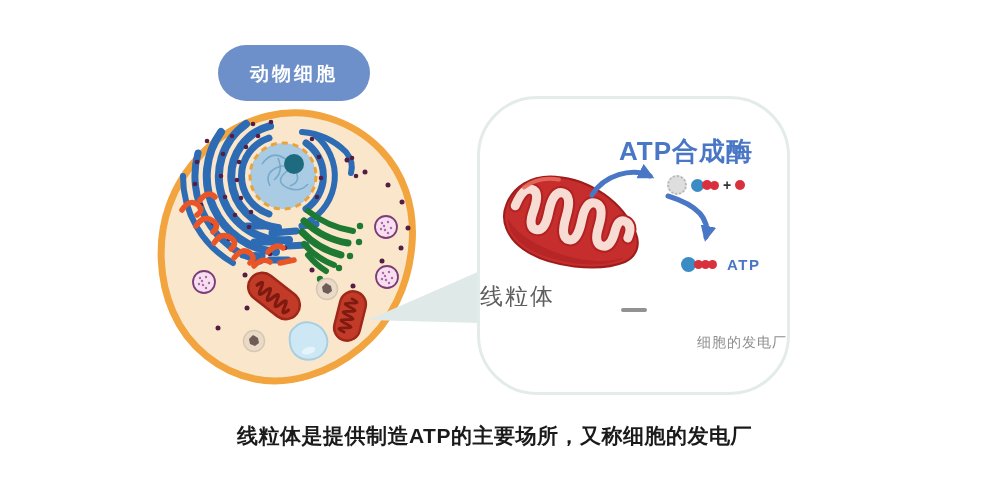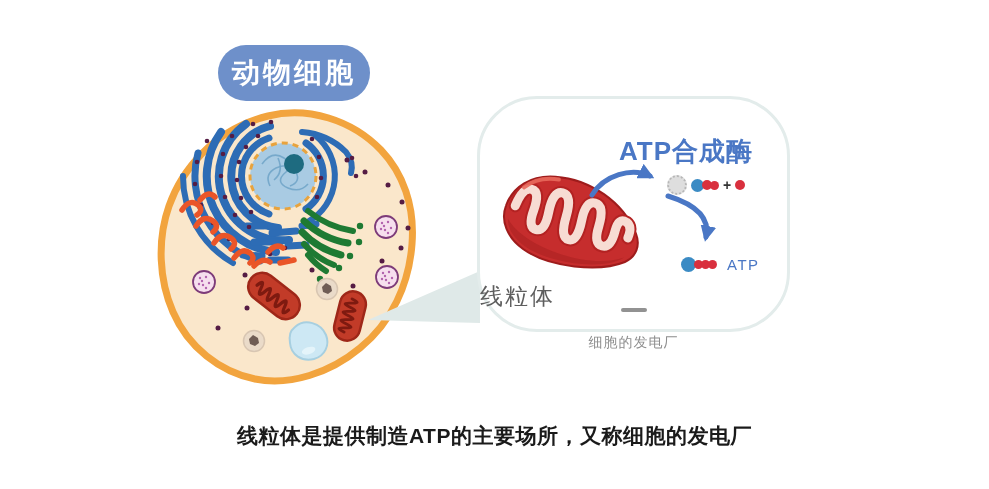--- a/index.html
+++ b/index.html
@@ -3,55 +3,55 @@
 <meta charset="utf-8">
 <style>
   html,body{margin:0;padding:0;background:#fff;}
   .stage{position:relative;width:989px;height:489px;background:#fff;overflow:hidden;
          font-family:"Liberation Sans","DejaVu Sans",sans-serif;}
 
   
   .badge{position:absolute;left:218px;top:45px;width:152px;height:56px;
          background:var(--badge-blue);border-radius:28px;display:flex;
          align-items:center;justify-content:center;}
-  .badge span{color:#fff;font-size:28px;font-weight:700;letter-spacing:3px;line-height:1;}
+  .badge span{color:#fff;font-size:19px;font-weight:700;letter-spacing:3px;line-height:1;}
 
   
   .cell-svg{position:absolute;left:150px;top:100px;width:330px;height:300px;z-index:1;}
   .connector-svg{position:absolute;left:362px;top:262px;width:124px;height:66px;z-index:2;}
   .connector-poly{fill:var(--connector-fill);}
 
   
-  .panel{position:absolute;left:477px;top:96px;width:313px;height:236px;box-sizing:border-box;
+  .panel{position:absolute;left:477px;top:96px;width:313px;height:299px;box-sizing:border-box;
          border:3.5px solid var(--box-border);border-radius:60px;background:#fff;z-index:3;}
   .enzyme-title{position:absolute;left:139px;top:39px;font-size:26px;font-weight:700;
                 color:var(--accent-blue);letter-spacing:1px;line-height:1;}
   .mito-detail{position:absolute;left:12px;top:60px;width:160px;height:124px;}
   .arrows{position:absolute;left:0;top:0;width:306px;height:275px;pointer-events:none;}
 
   .enzyme-circle{position:absolute;left:187px;top:76px;width:20px;height:20px;border-radius:50%;
                  background:#dedede;border:2px dotted #b7b7b7;box-sizing:border-box;}
   .adp-group{position:absolute;left:211px;top:79px;display:flex;align-items:center;}
-  .atp-group{position:absolute;left:201px;top:158px;display:flex;align-items:center;}
+  .atp-group{position:absolute;left:201px;top:158px;display:flex;align-items:center;font-weight:bold;}
   .dot{display:inline-block;border-radius:50%;flex:none;}
   .b13{width:13px;height:13px;background:var(--molecule-blue);}
   .b15{width:15px;height:15px;background:var(--molecule-blue);}
   .r10{width:10px;height:10px;background:var(--molecule-red);}
   .r9{width:9px;height:9px;background:var(--molecule-red);}
   .ov{margin-left:-2px;}
   .plus{margin:0 4px;font-size:14px;font-weight:700;color:#333;line-height:1;}
   .atp-text{margin-left:10px;font-size:15px;color:var(--accent-blue);letter-spacing:1.5px;line-height:1;}
 
   .organelle-name{position:absolute;left:0;width:100%;top:186px;text-align:left;
                   font-size:23px;color:var(--label-gray);letter-spacing:2px;line-height:1;}
   .divider{position:absolute;left:50%;margin-left:-13px;top:209px;width:26px;height:3.5px;
            background:#929292;border-radius:2px;}
   .func-line{position:absolute;left:0;width:100%;text-align:center;font-size:14px;
              color:var(--sublabel-gray);line-height:1;letter-spacing:1px;}
-  .l1{top:221px;} .l2{top:236px;}
+  .l1{top:221px;} .l2{top:236px;text-align:right;}
 
   
   .caption{position:absolute;left:0;top:422px;width:100%;text-align:center;
            font-size:21px;font-weight:700;color:var(--caption-black);letter-spacing:.5px;}
 
   
   .membrane{fill:var(--cytoplasm);stroke:var(--membrane-orange);stroke-width:7;stroke-linejoin:round;}
   .er{fill:none;stroke:var(--er-blue);stroke-linecap:round;}
   .w6{stroke-width:6;} .w7{stroke-width:7;} .w8{stroke-width:8;}
   .ser{fill:none;stroke:var(--ser-orange);stroke-width:5.5;stroke-linecap:round;stroke-linejoin:round;}

